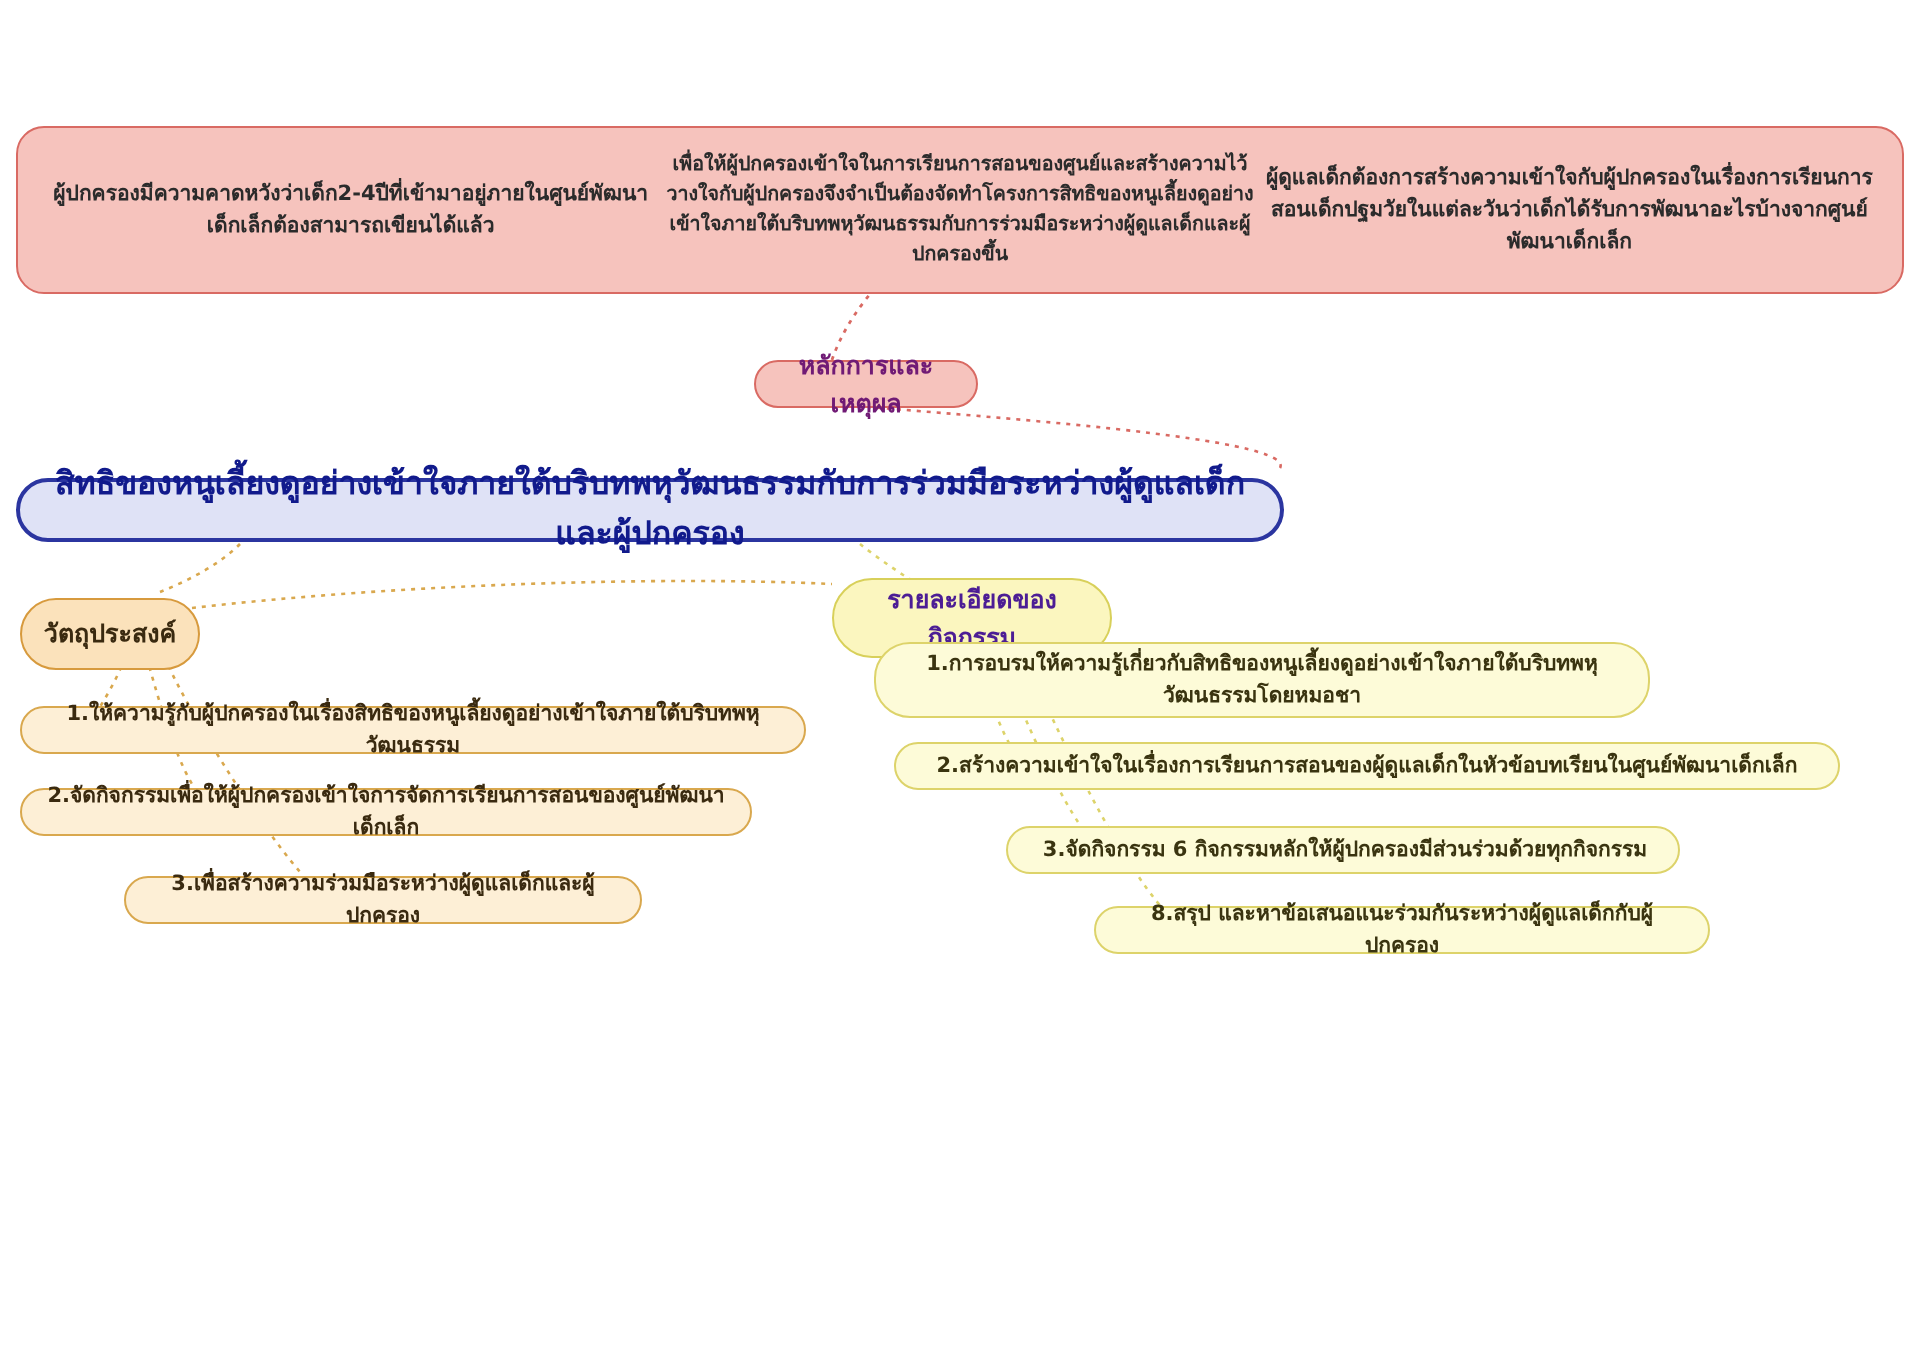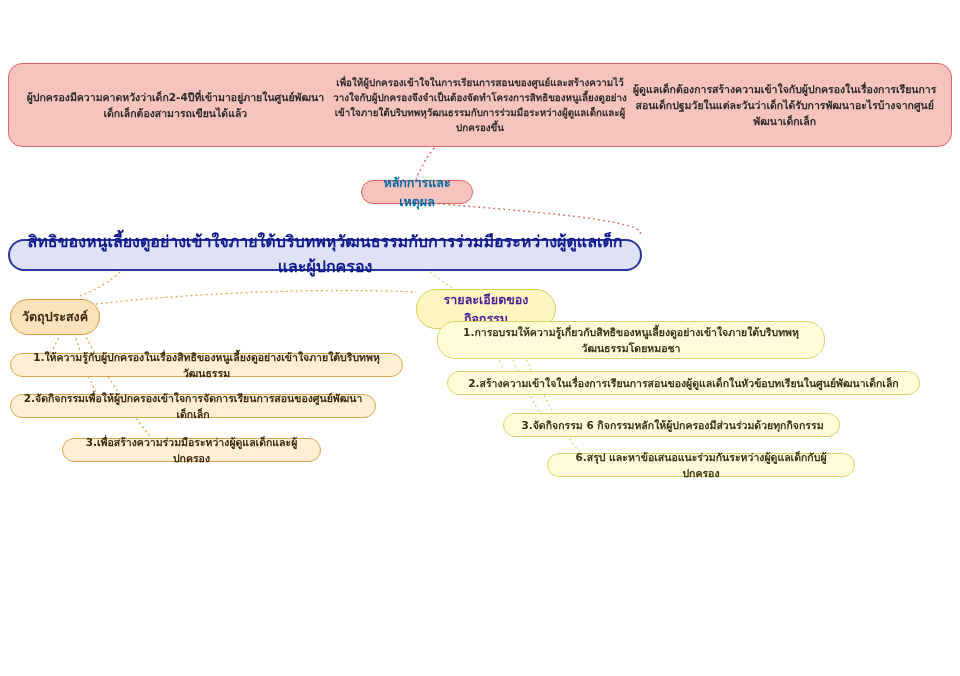--- a/index.html
+++ b/index.html
@@ -33,22 +33,23 @@
     color:#2b2b2b;
     font-weight:bold;
     flex-direction:row;
     padding:8px 14px;
   }
   .n-rationale-box .ln{display:block;width:100%;padding:3px 0;}
   .n-rationale-pill{
     background:#f6c3bd;
     border:1.4px solid #d96a63;
     border-radius:999px;
-    color:#0369a1;
+    color:#701a75;
     padding:3px 12px;
+    margin-left:16px;
   }
 
   
   .n-title{
     background:#dfe2f6;
     border:2px solid #2b35a0;
     border-radius:999px;
     color:#111a8c;
     padding:4px 16px;
     font-size:16px;
@@ -156,16 +157,16 @@
 
   <div class="node n-act" style="left:447px; top:371px; width:473px; height:24px; font-size:10.5px;">
     <span>2.สร้างความเข้าใจในเรื่องการเรียนการสอนของผู้ดูแลเด็กในหัวข้อบทเรียนในศูนย์พัฒนาเด็กเล็ก</span>
   </div>
 
   <div class="node n-act" style="left:503px; top:413px; width:337px; height:24px; font-size:10.5px;padding-left:16px;">
     <span>3.จัดกิจกรรม 6 กิจกรรมหลักให้ผู้ปกครองมีส่วนร่วมด้วยทุกกิจกรรม</span>
   </div>
 
   <div class="node n-act" style="left:547px; top:453px; width:308px; height:24px; font-size:10.5px;">
-    <span>6.สรุป และหาข้อเสนอแนะร่วมกันระหว่างผู้ดูแลเด็กกับผู้ปกครอง</span>
+    <span>8.สรุป และหาข้อเสนอแนะร่วมกันระหว่างผู้ดูแลเด็กกับผู้ปกครอง</span>
   </div>
 
 </div>
 
 </body></html>

